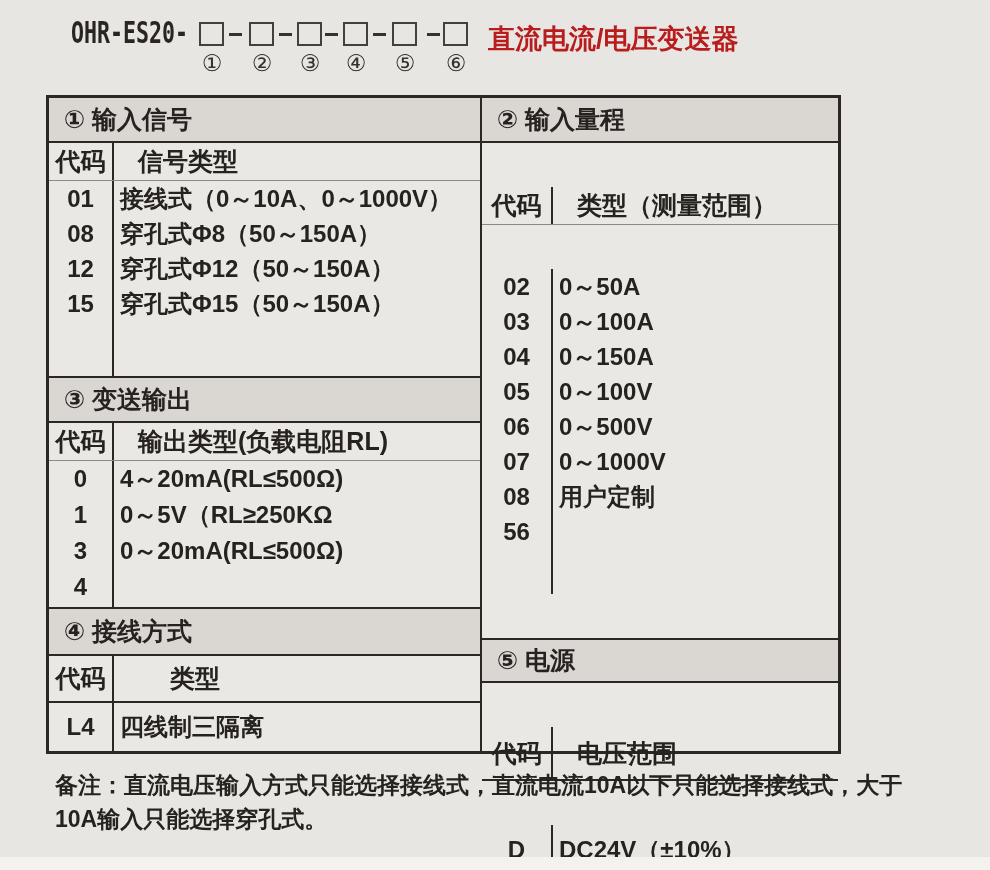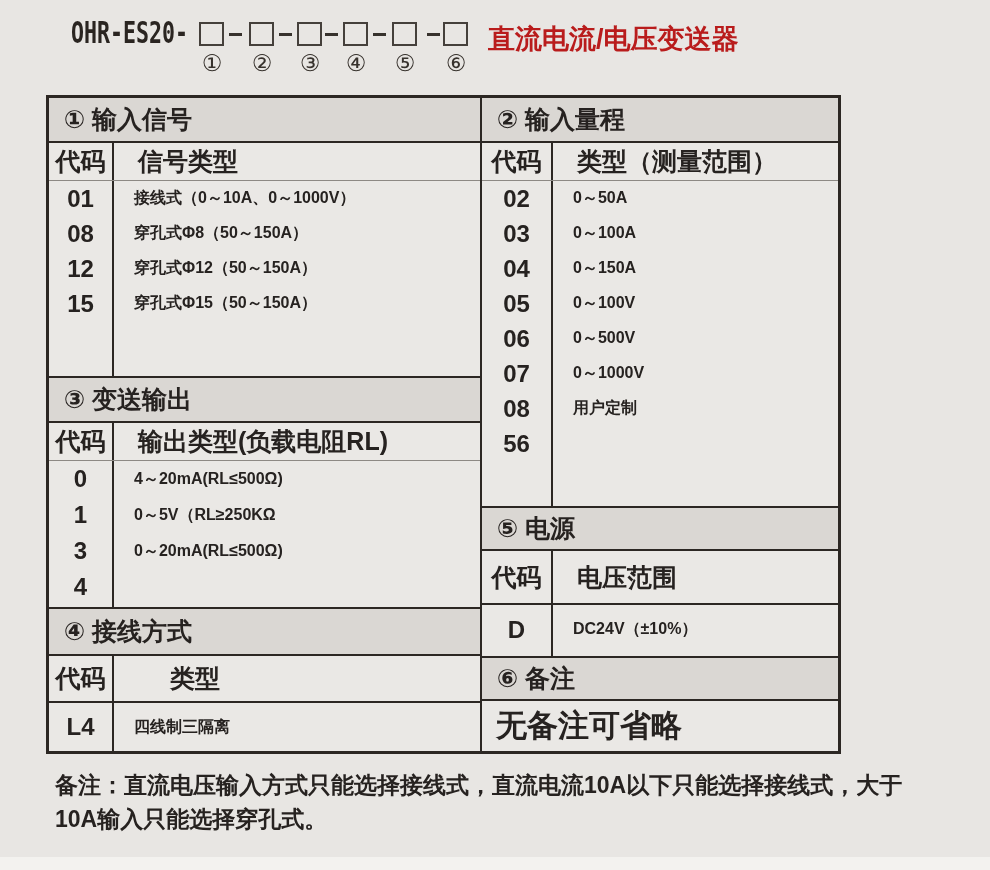--- a/index.html
+++ b/index.html
@@ -28,21 +28,21 @@
     position:absolute; top:50px; width:30px; text-align:center;
     font-size:23px; color:#37322d; font-family:"DejaVu Sans",sans-serif;
   }
   
   .tbl {
     position:absolute; left:46px; top:95px; width:795px; height:659px;
     border:3px solid #2c2723; box-sizing:border-box; display:flex; background:#eae8e5;
   }
   .col { display:flex; flex-direction:column; box-sizing:border-box; }
   .col.left  { width:433px; border-right:2px solid #2c2723; }
-  .col.right { flex:1; }
+  .col.right { flex:1;gap:44px; }
   .sec-h {
     background:#dad7d3; border-bottom:2px solid #2c2723; box-sizing:border-box;
     display:flex; align-items:center; padding-left:15px;
     font-size:25px; font-weight:bold; flex:none;
   }
   .sec-h.bt { border-top:2px solid #2c2723; }
   .sub-row {
     display:flex; border-bottom:1px solid #8d8984; box-sizing:border-box;
     font-size:25px; font-weight:bold; flex:none;
   }
@@ -61,21 +61,21 @@
     display:flex; flex-direction:column; flex:none;
   }
   .col.right .code-col { width:71px; }
   .val-col { flex:1; display:flex; flex-direction:column; }
   .code-col .cell {
     height:var(--rh,35px); flex:none; display:flex; align-items:center; justify-content:center;
     font-size:24px; font-weight:bold;
   }
   .val-col .cell {
     height:var(--rh,35px); flex:none; display:flex; align-items:center;
-    padding-left:20px; font-size:16px; font-weight:bold; white-space:nowrap;
+    padding-left:6px; font-size:24px; font-weight:bold; white-space:nowrap;
   }
   .note-row {
     flex:1; display:flex; align-items:center; padding-left:14px;
     font-size:31px; font-weight:bold;
   }
   
   .footnote {
     position:absolute; left:55px; top:768px; width:885px;
     font-size:23px; font-weight:bold; line-height:34px; color:#262220;
   }

